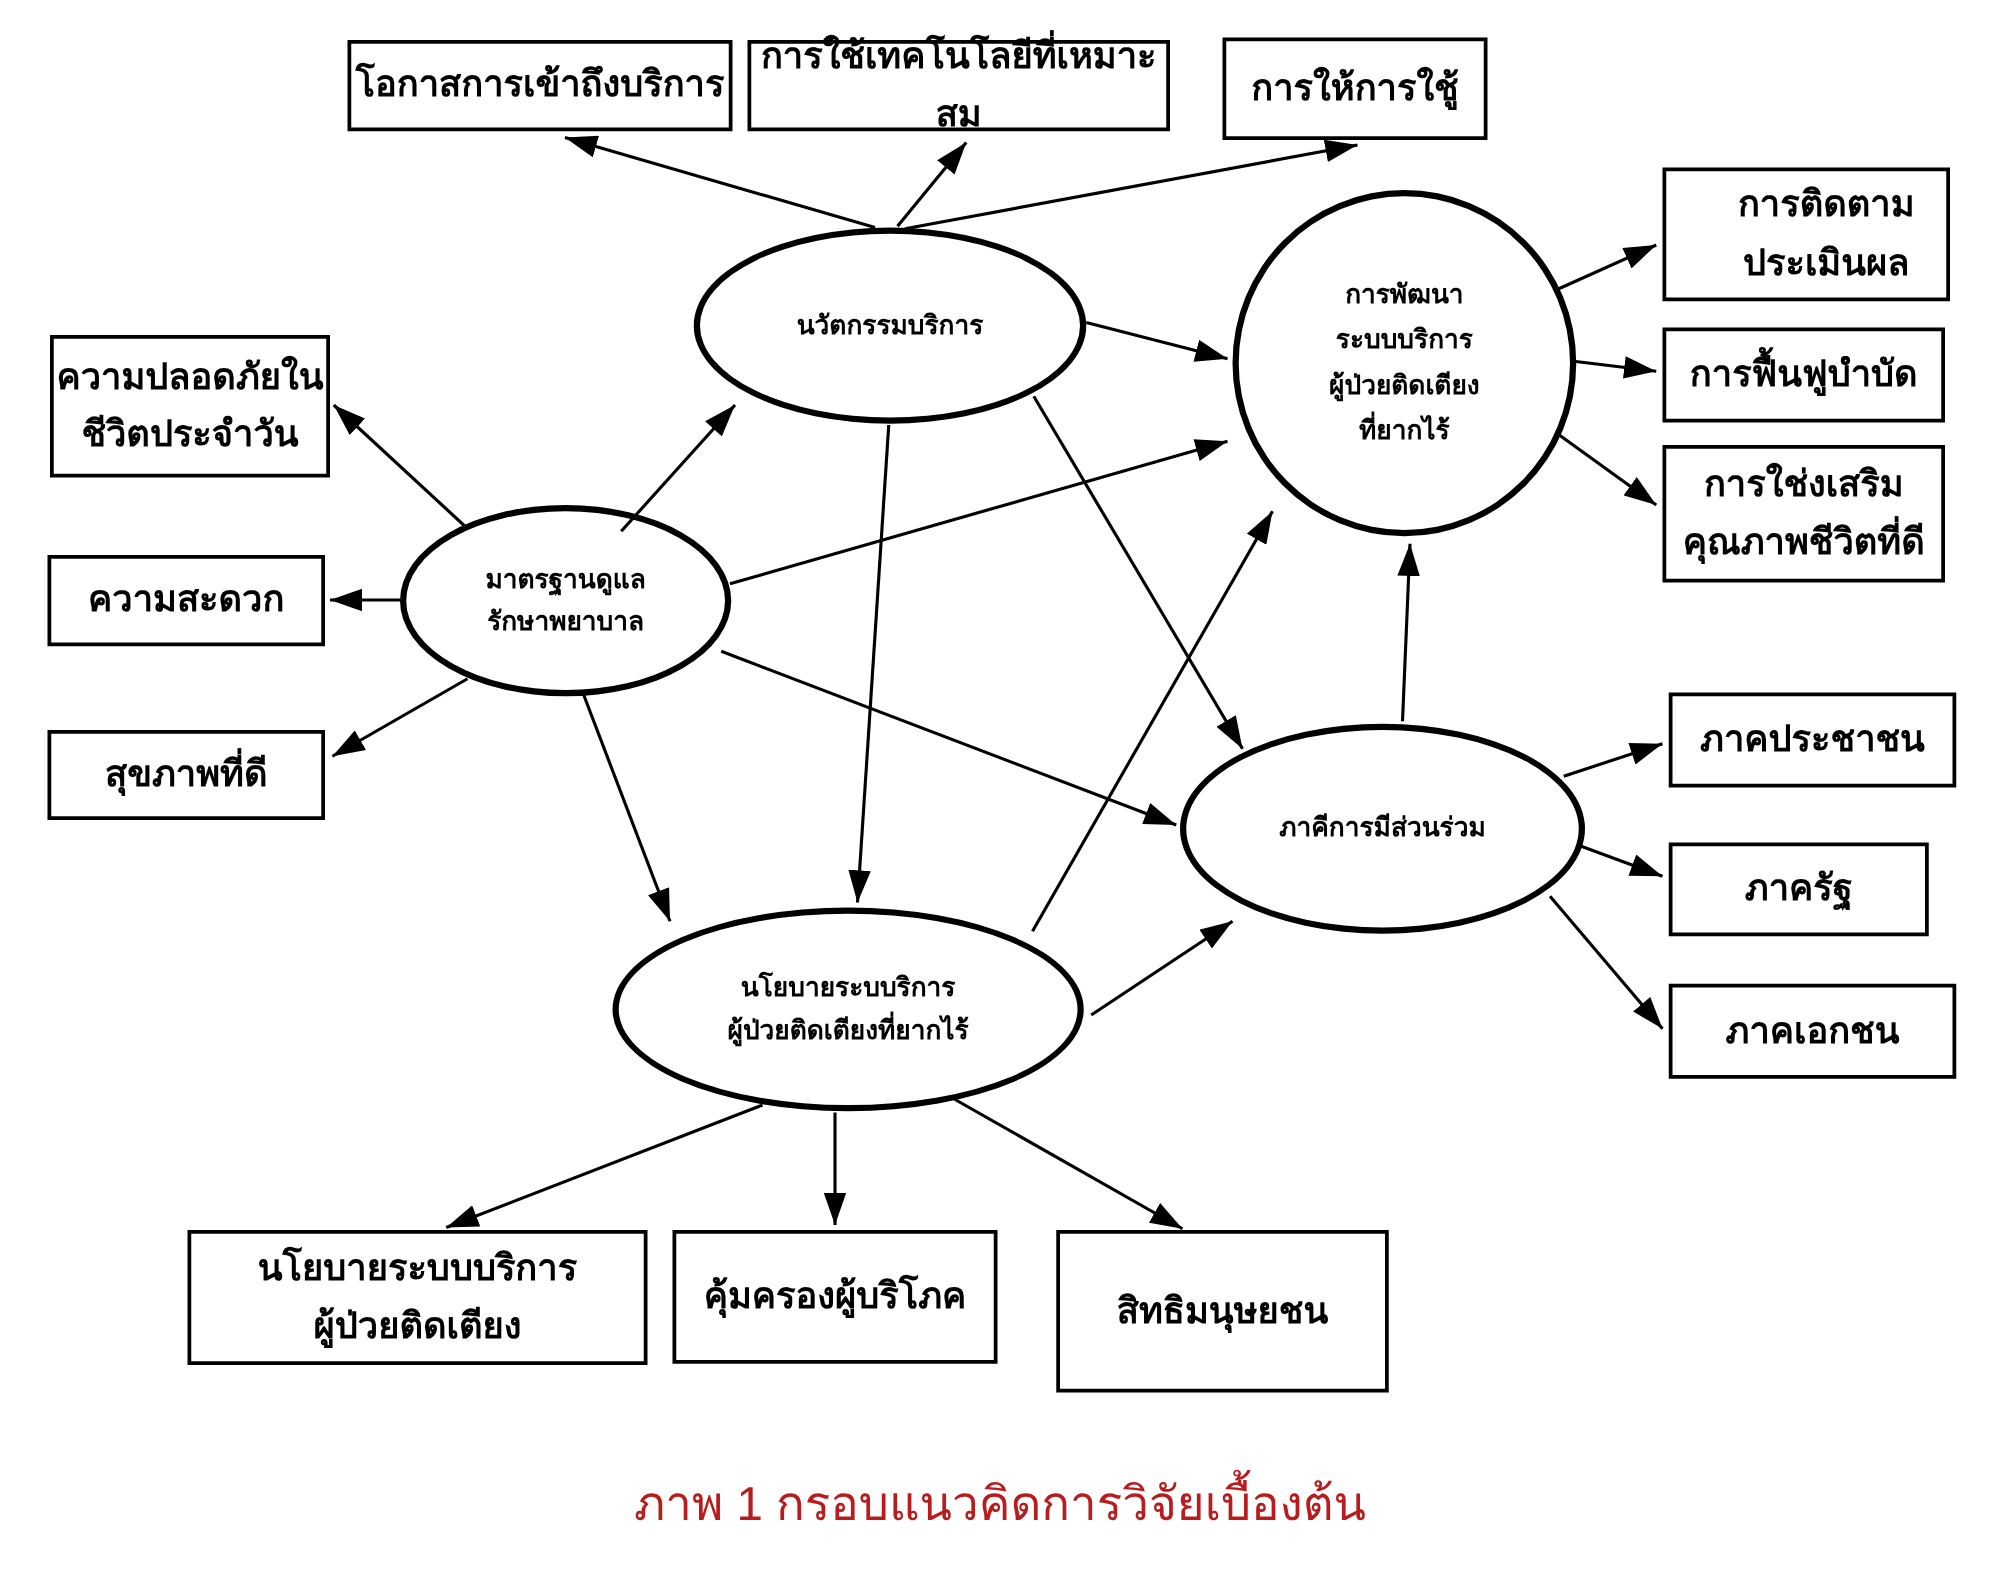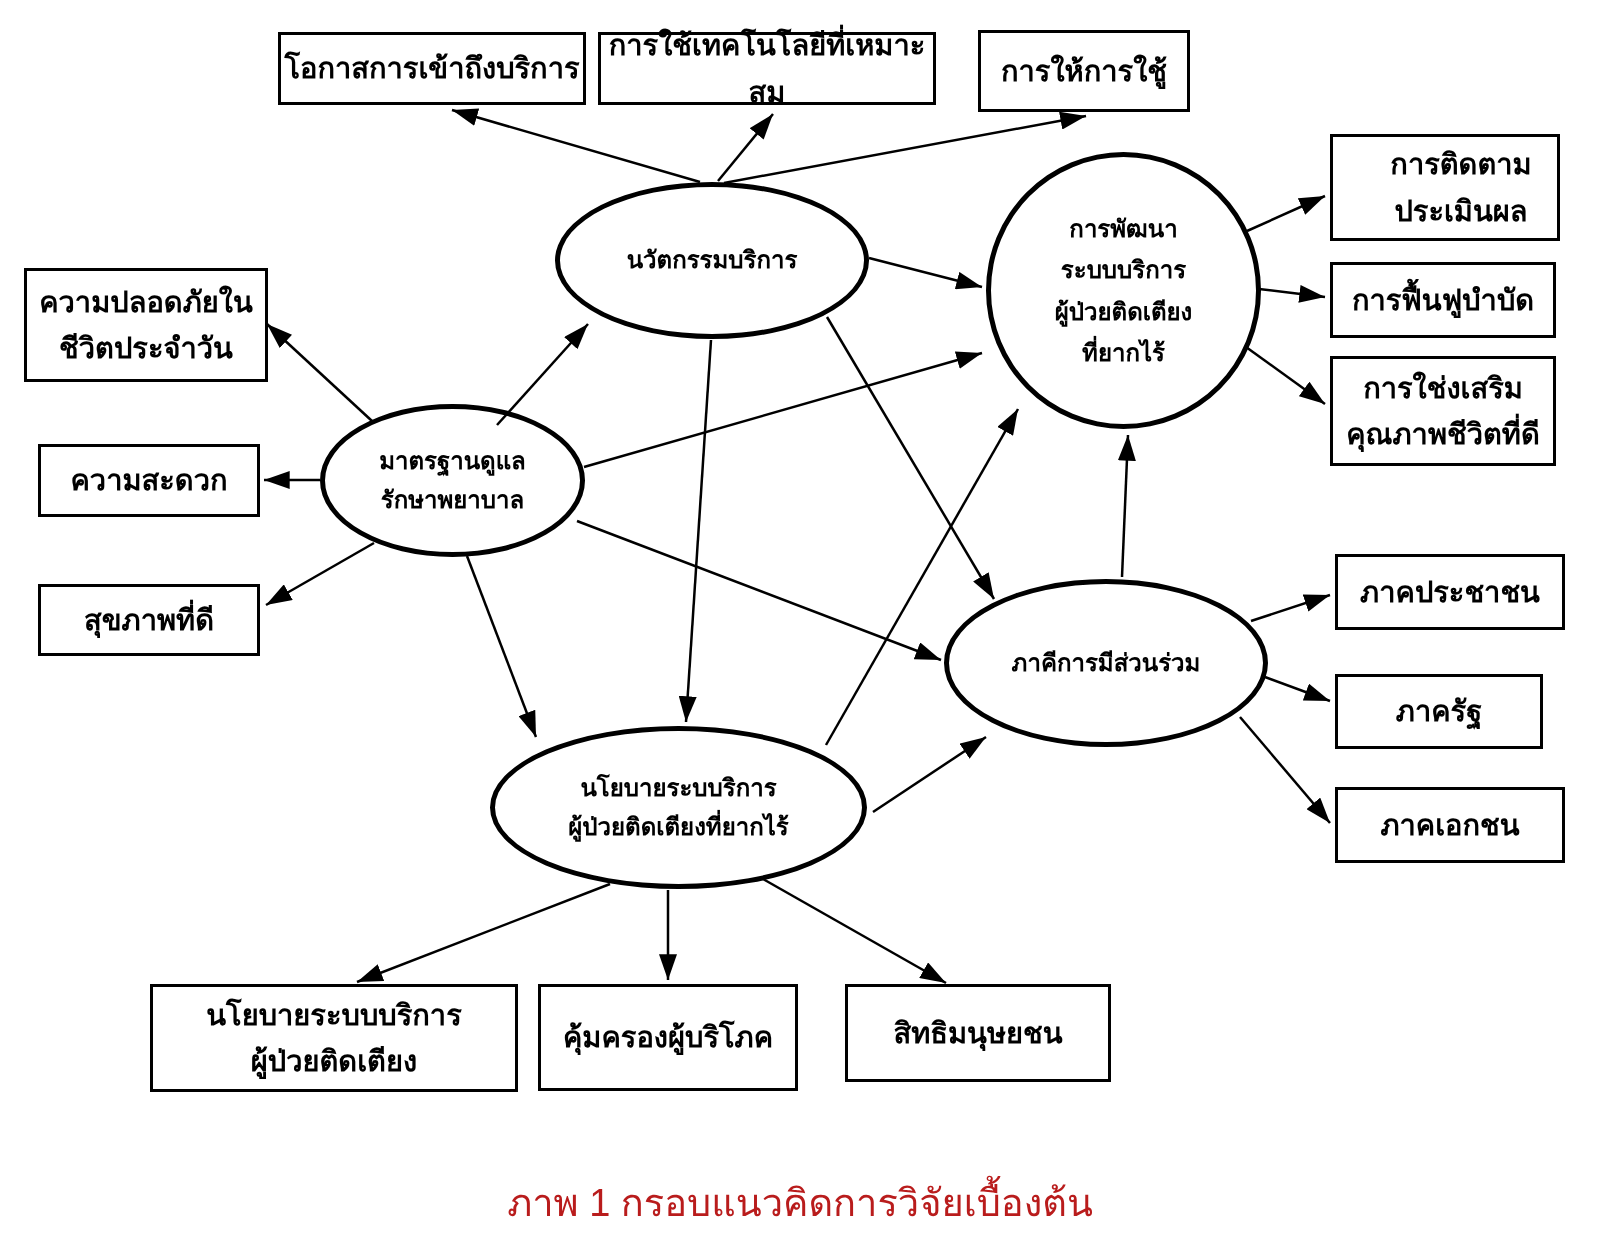--- a/index.html
+++ b/index.html
@@ -6,21 +6,21 @@
   #canvas{
     position:relative;width:1600px;height:1256px;background:#ffffff;
     font-family:"Liberation Sans","DejaVu Sans",sans-serif;overflow:hidden;border-radius:19px;
   }
   .node{
     position:absolute;box-sizing:border-box;background:#ffffff;color:#000000;
     display:flex;align-items:center;justify-content:center;text-align:center;
     white-space:pre-line;font-weight:bold;font-size:29px;line-height:1.6;z-index:2;
   }
   .box{border:3px solid #000000;}
-  .ellipse{border:5px solid #000000;border-radius:50%;font-size:24px;}
+  .ellipse{border:5px solid #000000;border-radius:50%;font-size:21px;}
   #edges-layer{position:absolute;left:0;top:0;z-index:3;pointer-events:none;}
   .caption{
     position:absolute;left:0;top:1172px;width:1600px;text-align:center;
     font-size:38px;font-weight:normal;color:#b91c1c;z-index:2;
   }
 </style>
 </head>
 <body>
 
 <div id="canvas">
@@ -63,33 +63,33 @@
   <div class="node box" style="left:278px;top:32px;width:308px;height:73px;">โอกาสการเข้าถึงบริการ</div>
   <div class="node box" style="left:598px;top:32px;width:338px;height:73px;">การใช้เทคโนโลยีที่เหมาะสม</div>
   <div class="node box" style="left:978px;top:30px;width:212px;height:82px;">การให้การใชู้</div>
 
   <div class="node box" style="left:1330px;top:134px;width:230px;height:107px;padding-left:32px;">การติดตาม
 ประเมินผล</div>
   <div class="node box" style="left:1330px;top:262px;width:226px;height:76px;">การฟื้นฟูบำบัด</div>
   <div class="node box" style="left:1330px;top:356px;width:226px;height:110px;">การใช่งเสริม
 คุณภาพชีวิตที่ดี</div>
 
-  <div class="node box" style="left:24px;top:268px;width:244px;height:114px;">ความปลอดภัยใน
+  <div class="node box" style="left:40px;top:268px;width:224px;height:114px;">ความปลอดภัยใน
 ชีวิตประจำวัน</div>
   <div class="node box" style="left:38px;top:444px;width:222px;height:73px;">ความสะดวก</div>
   <div class="node box" style="left:38px;top:584px;width:222px;height:72px;">สุขภาพที่ดี</div>
 
   <div class="node box" style="left:1335px;top:554px;width:230px;height:76px;">ภาคประชาชน</div>
   <div class="node box" style="left:1335px;top:674px;width:208px;height:75px;">ภาครัฐ</div>
   <div class="node box" style="left:1335px;top:787px;width:230px;height:76px;">ภาคเอกชน</div>
 
   <div class="node box" style="left:150px;top:984px;width:368px;height:108px;">นโยบายระบบบริการ
 ผู้ป่วยติดเตียง</div>
   <div class="node box" style="left:538px;top:984px;width:260px;height:107px;">คุ้มครองผู้บริโภค</div>
-  <div class="node box" style="left:845px;top:984px;width:266px;height:98px;">สิทธิมนุษยชน</div>
+  <div class="node box" style="left:845px;top:984px;width:266px;height:130px;">สิทธิมนุษยชน</div>
 
   <div class="node ellipse" style="left:555px;top:182px;width:314px;height:157px;">นวัตกรรมบริการ</div>
   <div class="node ellipse" style="left:320px;top:404px;width:265px;height:153px;">มาตรฐานดูแล
 รักษาพยาบาล</div>
   <div class="node ellipse" style="left:986px;top:152px;width:275px;height:277px;line-height:1.72;">การพัฒนา
 ระบบบริการ
 ผู้ป่วยติดเตียง
 ที่ยากไร้</div>
   <div class="node ellipse" style="left:944px;top:579px;width:324px;height:168px;">ภาคีการมีส่วนร่วม</div>
   <div class="node ellipse" style="left:490px;top:726px;width:377px;height:163px;">นโยบายระบบริการ

